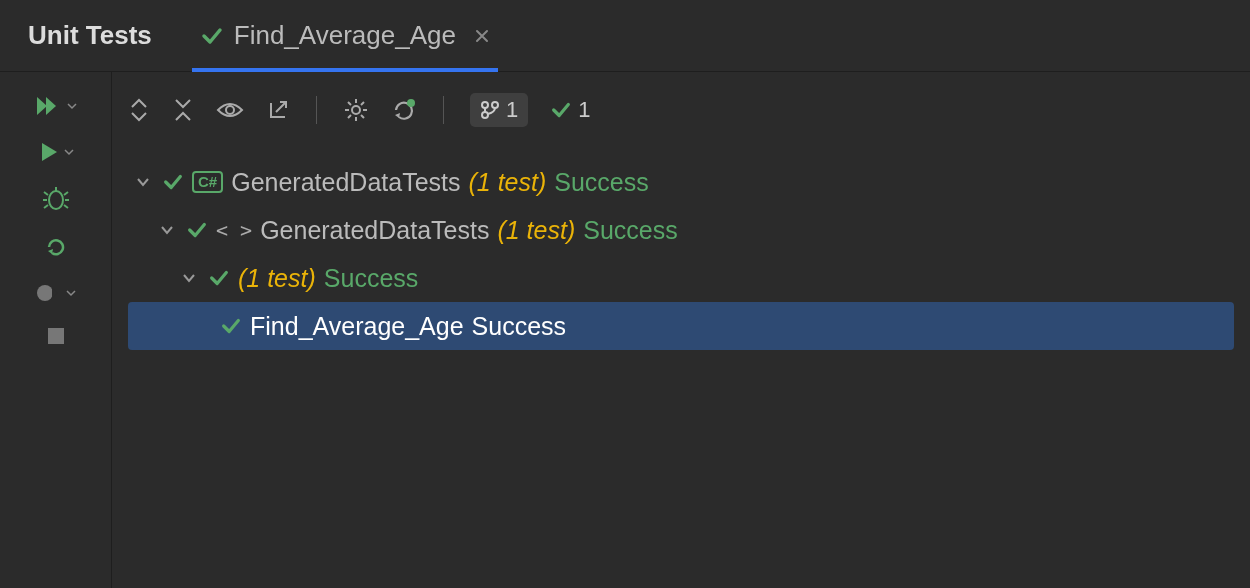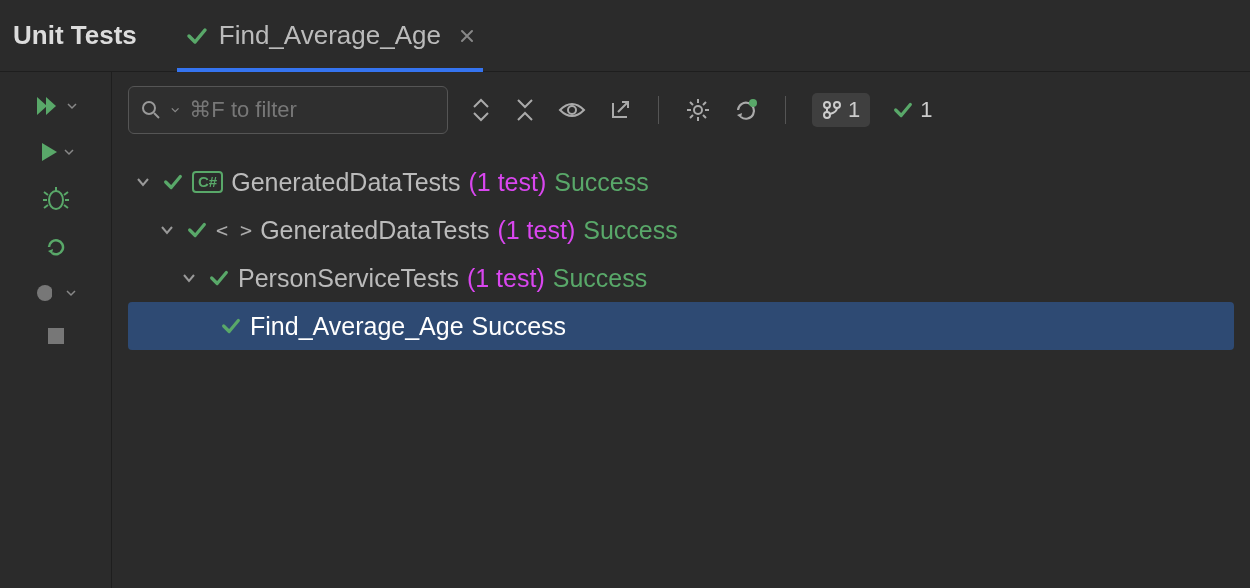--- a/index.html
+++ b/index.html
@@ -8,21 +8,21 @@
     height: 588px;
     background: #2b2b2b;
     font-family: -apple-system, BlinkMacSystemFont, "Segoe UI", Arial, sans-serif;
     color: #bbbbbb;
     overflow: hidden;
   }
   .tab-bar {
     display: flex;
     align-items: center;
     height: 72px;
-    padding-left: 13px;
+    padding-left: 28px;
     gap: 48px;
     border-bottom: 1px solid #1e1e1e;
   }
   .tab { display: flex; align-items: center; gap: 10px; height: 100%; position: relative; font-size: 26px; }
   .tab.active-underline::after {
     content: "";
     position: absolute;
     left: -8px; right: -8px;
     bottom: -1px;
     height: 4px;
@@ -93,21 +93,21 @@
   .csharp-badge {
     border: 2px solid #59a869;
     color: #59a869;
     font-size: 15px;
     font-weight: 700;
     border-radius: 4px;
     padding: 0 4px;
     line-height: 18px;
   }
   .angle-icon { color: #aaa; font-size: 20px; font-family: monospace; }
-  .muted { color: #d946ef; }
+  .muted { color: #eab308; font-style: italic; }
   .success-text { color: #59a869; }
   .indent-0 { padding-left: 4px; }
   .indent-1 { padding-left: 28px; }
   .indent-2 { padding-left: 50px; }
   .indent-3 { padding-left: 92px; }
   svg { display: block; }
 </style>
 </head>
 <body>
 
@@ -172,32 +172,20 @@
     </div>
     <div class="rail-item">
       <svg width="20" height="20" viewBox="0 0 20 20">
           <rect x="2" y="2" width="16" height="16" fill="#777"></rect>
         </svg>
     </div>
   </div>
 
   <div class="main">
     <div class="toolbar">
-      <div class="filter-box">
-        <span>
-          <svg width="20" height="20" viewBox="0 0 20 20">
-              <circle cx="8" cy="8" r="6" fill="none" stroke="#999" stroke-width="2"></circle>
-              <path d="M13 13 L18 18" stroke="#999" stroke-width="2"></path>
-            </svg>
-        </span>
-        <svg width="10" height="10" viewBox="0 0 10 10">
-            <path d="M1 3 L5 7 L9 3" stroke="#888" stroke-width="1.5" fill="none"></path>
-          </svg>
-        <input type="text" placeholder="⌘F to filter" style="">
-      </div>
       <div class="tool-icon">
         <svg width="22" height="26" viewBox="0 0 22 26">
             <path d="M4 10 L11 3 L18 10" stroke="#aaa" stroke-width="2" fill="none"></path>
             <path d="M4 16 L11 23 L18 16" stroke="#aaa" stroke-width="2" fill="none"></path>
           </svg>
       </div>
       <div class="tool-icon">
         <svg width="22" height="26" viewBox="0 0 22 26">
             <path d="M4 3 L11 10 L18 3" stroke="#aaa" stroke-width="2" fill="none"></path>
             <path d="M4 23 L11 16 L18 23" stroke="#aaa" stroke-width="2" fill="none"></path>
@@ -291,21 +279,20 @@
         <span class="chevron">
           <svg width="14" height="14" viewBox="0 0 14 14">
               <path d="M2 4 L7 10 L12 4" stroke="#999" stroke-width="2" fill="none"></path>
             </svg>
         </span>
         <span class="check">
           <svg width="22" height="22" viewBox="0 0 24 24">
               <path d="M4 12 L10 18 L20 6" stroke="#59a869" stroke-width="3.5" fill="none" stroke-linecap="round" stroke-linejoin="round"></path>
             </svg>
         </span>
-        <span>PersonServiceTests</span>
         <span class="muted">(1 test)</span>
         <span class="success-text">Success</span>
       </div>
 
       <div class="tree-row indent-3 selected">
         <span class="check">
           <svg width="22" height="22" viewBox="0 0 24 24">
               <path d="M4 12 L10 18 L20 6" stroke="#59a869" stroke-width="3.5" fill="none" stroke-linecap="round" stroke-linejoin="round"></path>
             </svg>
         </span>

